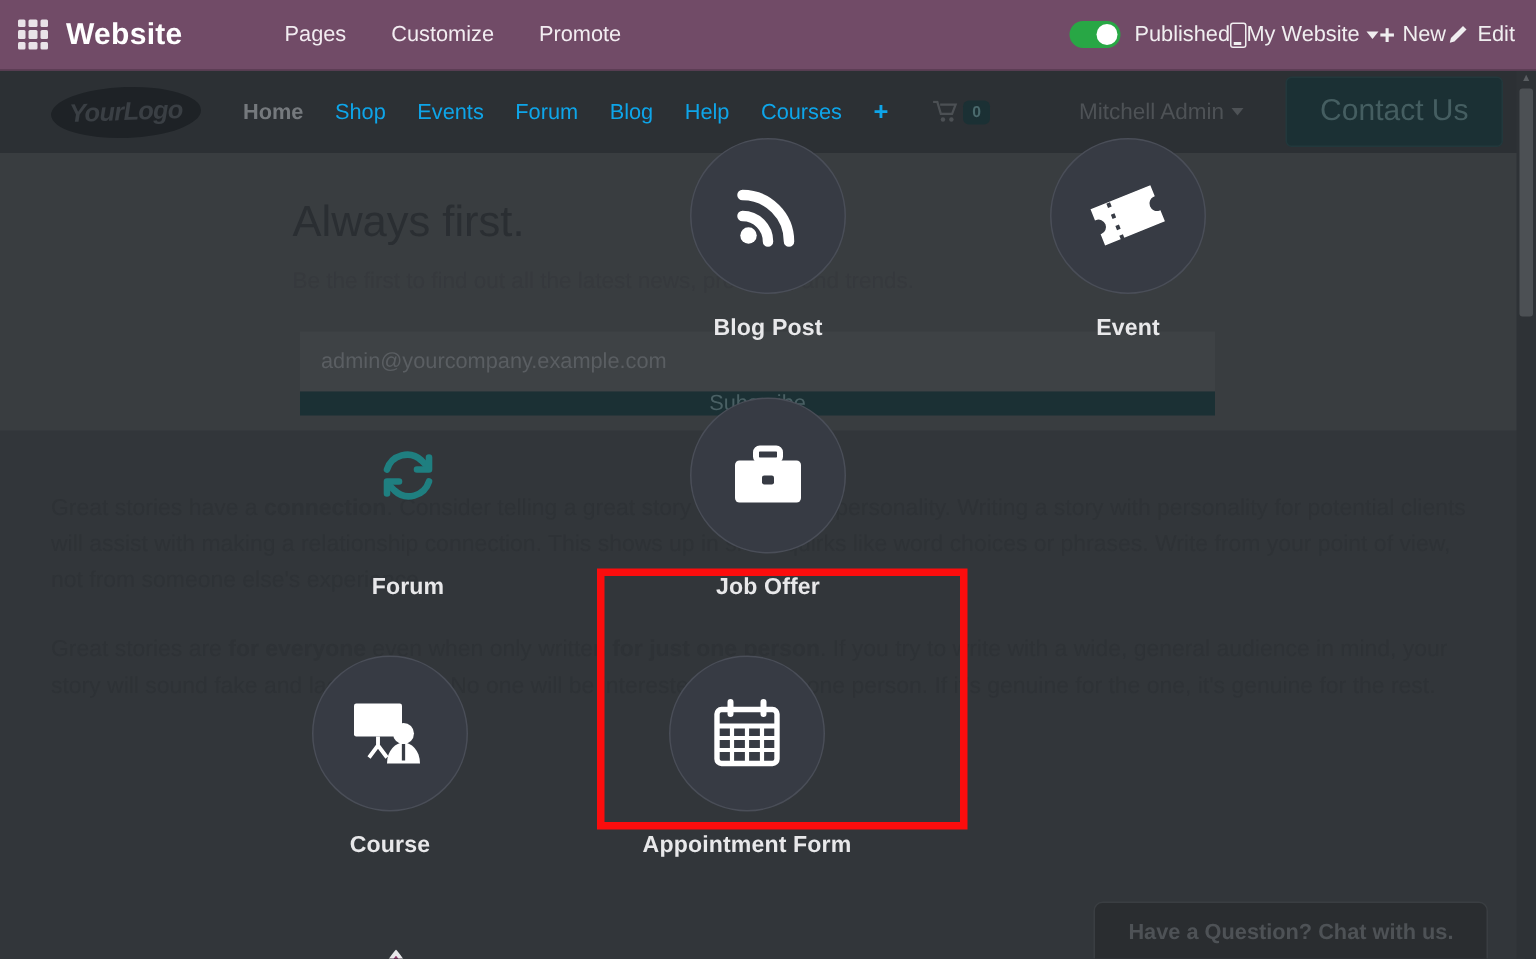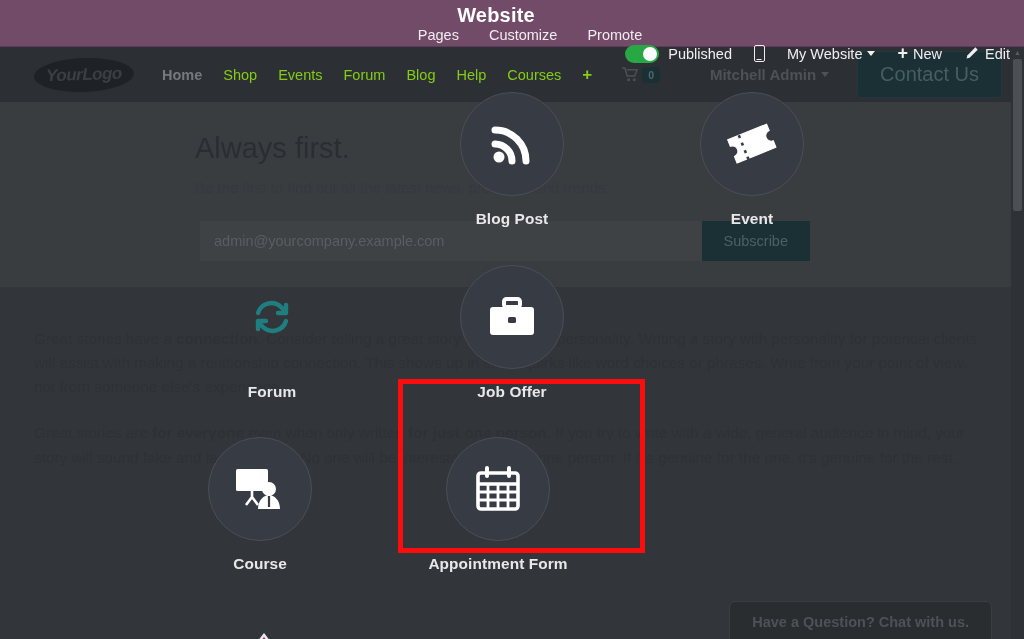--- a/index.html
+++ b/index.html
@@ -12,41 +12,40 @@
 
   
   .sysbar {
     position: absolute; top: 0; left: 0;
     width: 1024px; height: 47px;
     background: #714b67;
     display: flex; align-items: center;
     color: #f0eef0;
     border-bottom: 1px solid #5d3d55;
     z-index: 50;
-    flex-direction: column;
   }
   .apps-grid {
     width: 20px; height: 20px;
     margin-left: 12px; margin-right: 12px;
     display: grid;
     grid-template-columns: repeat(3, 1fr);
     grid-template-rows: repeat(3, 1fr);
     gap: 2px;
     cursor: pointer;
   }
   .apps-grid i { background: #e9e3e8; border-radius: 1px; display: block; }
   .brand {
     font-size: 20px; font-weight: bold; letter-spacing: .2px;
     margin-right: 32px; color: #ffffff;
   }
   .sysmenu { display: flex; align-items: center; gap: 30px; font-size: 14.5px; margin-left: 36px; }
   .sysmenu span { cursor: pointer; color: #f2ecf1; }
   .sysright {
     margin-left: auto; display: flex; align-items: center;
-    gap: 22px; padding-right: 14px; font-size: 14.5px;
+    padding-right: 14px; font-size: 14.5px;
   }
   .toggle-wrap { display: flex; align-items: center; gap: 9px; cursor: pointer; }
   .toggle {
     width: 34px; height: 18px; border-radius: 9px;
     background: #28a745; position: relative; display: inline-block;
   }
   .toggle::after {
     content: ""; position: absolute; right: 2px; top: 2px;
     width: 14px; height: 14px; border-radius: 50%; background: #fff;
   }
@@ -87,32 +86,32 @@
     display: flex; align-items: center; justify-content: center;
     font-size: 17px; font-weight: bold; color: #3a3f44;
     font-style: italic; letter-spacing: -0.5px;
     transform: rotate(-2deg);
     flex: none;
   }
   .site-nav {
     display: flex; align-items: center; gap: 21px;
     margin-left: 28px; font-size: 14.5px;
   }
-  .site-nav span { color: #84cc16; cursor: pointer; white-space: nowrap; }
+  .site-nav span { color: #0ea5e9; cursor: pointer; white-space: nowrap; }
   .site-nav span.active { color: #75797d; font-weight: bold; }
   .nav-plus { color: #55595d; font-size: 17px; font-weight: bold; cursor: pointer; }
   .cart-wrap { display: flex; align-items: center; margin-left: 30px; cursor: pointer; }
   .cart-ic { font-size: 15px; color: #4c5054; }
   .cart-badge {
     background: #1b3034; color: #4a6a6d;
     font-size: 10.5px; font-weight: bold;
     border-radius: 4px; padding: 2px 6px; margin-left: 3px;
   }
   .user-menu {
-    margin-left: auto; font-size: 15px; font-weight: bold;
+    margin-left: auto; font-size: 15px; font-weight: normal;
     color: #4e5256; display: flex; align-items: center; cursor: pointer;
   }
   .user-menu .caret { border-top-color: #4e5256; }
   .contact-btn {
     margin-left: 28px; background: #1b3034; color: #455e61;
     border: 1px solid #22383c; border-radius: 4px;
     padding: 11px 22px; font-size: 20px; cursor: pointer;
   }
 
   
@@ -122,21 +121,21 @@
   }
   .hero-title {
     font-size: 29px; color: #2a2e32; padding-left: 195px;
     line-height: 1.25; font-weight: normal;
   }
   .hero-sub {
     font-size: 15px; color: #36393d; padding-left: 195px; margin-top: 13px;
   }
   .subs-row {
     margin-top: 25px; margin-left: 200px; width: 610px;
-    display: flex; align-items: stretch;
+    display: flex; align-items: stretch; flex-direction: column;
   }
   .subs-input {
     flex: 1; background: #3e4245; border: none; outline: none;
     padding: 12px 14px; font-size: 14.5px; color: #5a5e62;
     font-family: "Liberation Sans", sans-serif;
   }
   .subs-btn {
     background: #1b3034; color: #4a6064; border: none;
     padding: 0 22px; font-size: 14.5px; cursor: pointer;
     font-family: Liberation Sans, sans-serif;

